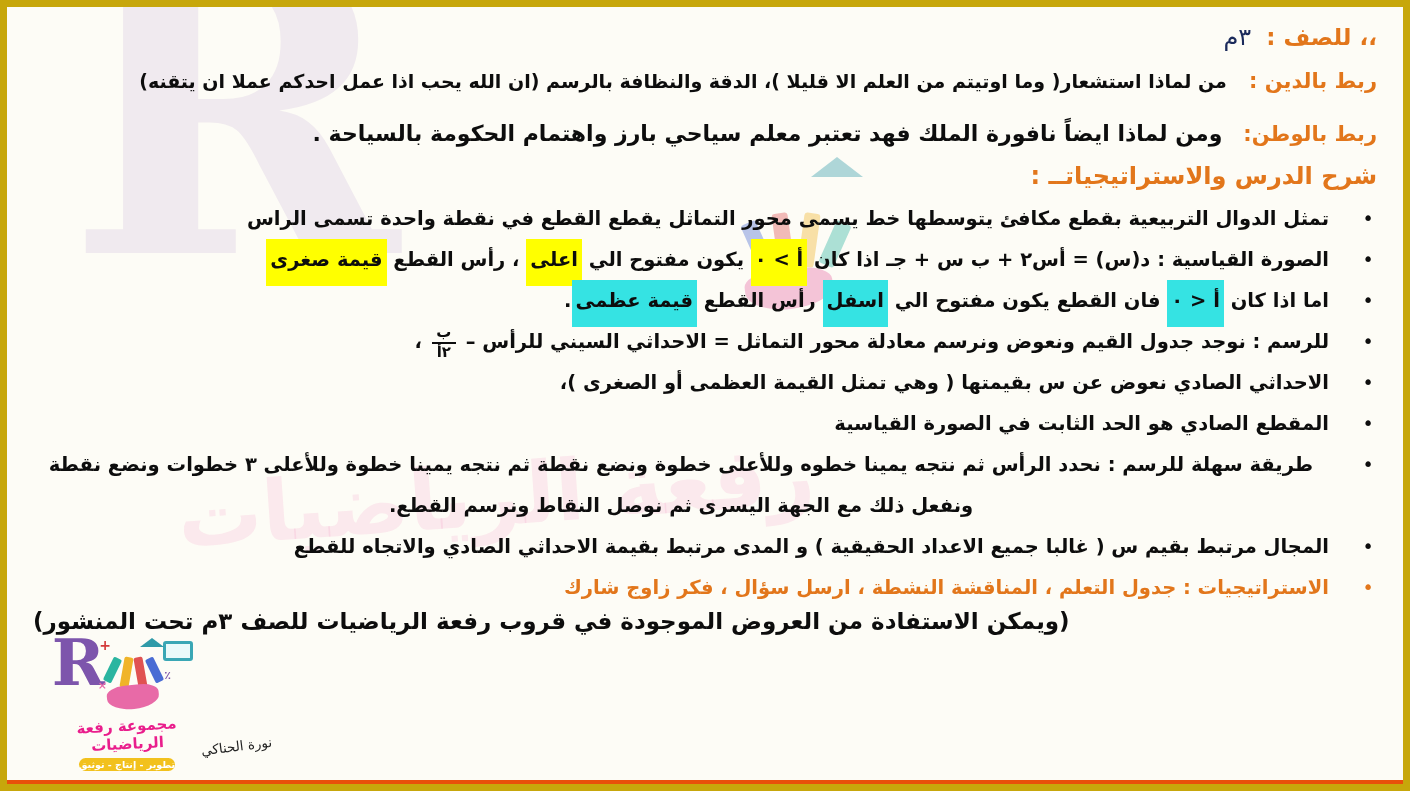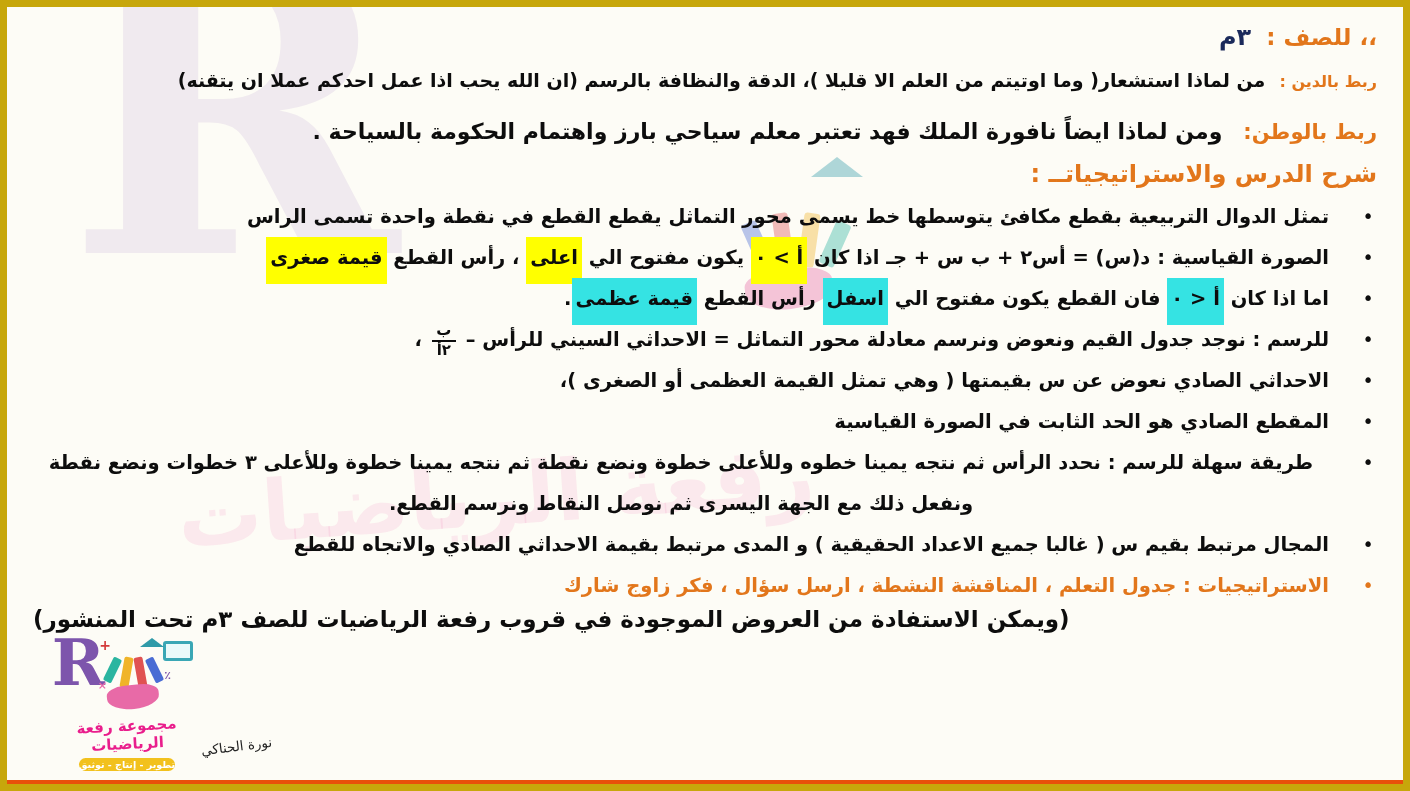--- a/index.html
+++ b/index.html
@@ -31,26 +31,26 @@
   .wm-book .cap{position:absolute; top:0; right:10px; width:0; height:0;
         border-left:26px solid transparent; border-right:26px solid transparent;
         border-bottom:20px solid #2f9aa8;}
   
   .row{position:relative; z-index:1;}
   .header-row{display:flex; justify-content:space-between; align-items:baseline; margin-top:8px;}
   .lbl{color:var(--accent-orange); font-weight:bold;}
   .lesson-label{font-size:25px;}
   .lesson-title{color:var(--title-blue); font-weight:bold; font-size:27px;}
   .grade-label{font-size:23px;}
-  .grade-value{color:var(--navy); font-weight:bold; font-size:24px; margin-right:10px;}
+  .grade-value{color:var(--navy); font-weight:normal; font-size:24px; margin-right:10px;}
   .objectives-row{margin-top:16px; font-size:23px;}
   .objectives-label{font-size:24px; margin-left:14px;}
   .objectives-text{color:var(--navy); font-weight:bold;}
   .religion-row{margin-top:18px; font-size:19px;}
-  .religion-label{font-size:16px; margin-left:8px;}
+  .religion-label{font-size:21px; margin-left:16px;}
   .religion-text{color:var(--ink); font-weight:bold;}
   .nation-row{margin-top:28px; font-size:22px;}
   .nation-label{font-size:21px; margin-left:14px;}
   .nation-text{color:var(--ink); font-weight:bold;}
   .section-title{margin-top:16px; color:var(--accent-orange); font-weight:bold; font-size:24px;}
   
   .bullet-list{margin-top:8px;}
   .bullet-row{display:flex; align-items:flex-start; min-height:41px;}
   .bullet-dot{width:18px; margin-left:30px; font-size:19px; line-height:41px; color:var(--ink); text-align:center; flex:none;}
   .bullet-text{flex:1; font-size:19.5px; font-weight:bold; color:var(--ink); line-height:41px; text-align:right;}

